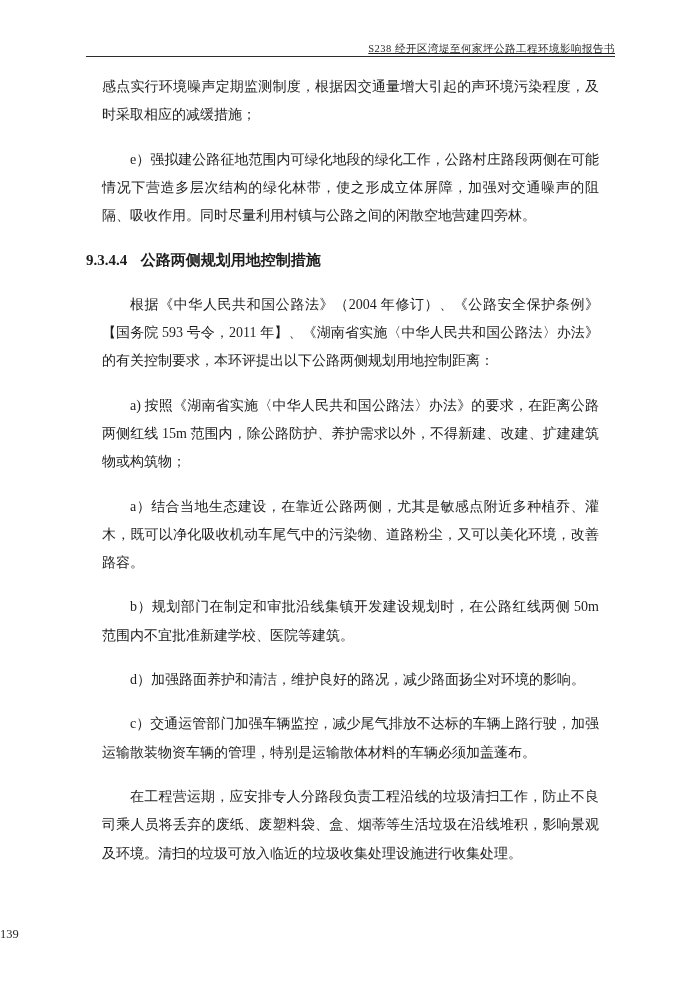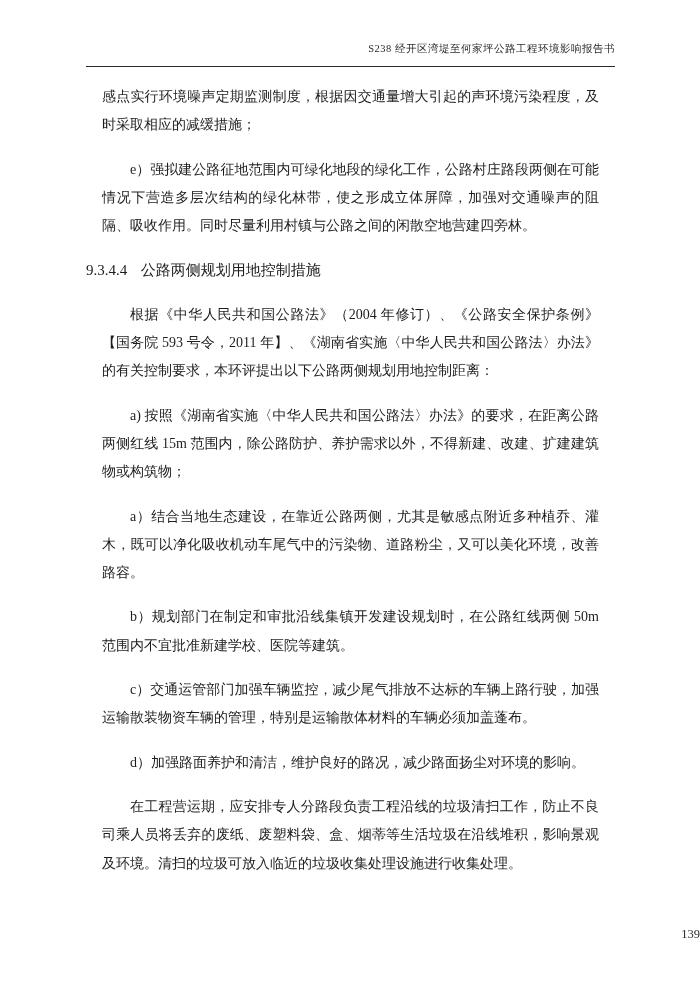--- a/index.html
+++ b/index.html
@@ -12,55 +12,56 @@
   }
   .page {
     position: relative;
     width: 700px; height: 990px;
     box-sizing: border-box;
     padding: 42px 85px 0 86px;
     overflow: hidden;
   }
   .running-header {
     border-bottom: 1.6px solid #2b2b2b;
-    padding-bottom: 10px;
+    padding-bottom: 0;
+    text-decoration: underline;
   }
   .running-header .title {
     text-align: right;
     font-size: 10.5px;
     letter-spacing: 0.5px;
     color: #2a2a2a;
   }
   .doc-body {
     margin-top: 13px;
     font-size: 14px;
     line-height: 28.3px;
     text-align: justify;
   }
   .doc-body p { margin: 16px; }
   .doc-body p.ind { text-indent: 2em; }
   .heading {
     font-size: 15px;
-    font-weight: normal;
+    font-weight: bold;
     margin: 0;
     line-height: 28.3px;
   }
   .heading .h-num { margin-right: 0.9em; }
   .ul-text {
     text-decoration: underline;
     text-underline-offset: 4px;
     text-decoration-thickness: 1px;
   }
   .b-item { text-indent: 2em; }
   .b-marker { margin-right: 9px; }
   .page-footer {
     position: absolute;
     left: 0; right: 0;
     bottom: 48px;
-    text-align: right;
+    text-align: left;
     font-size: 12.5px;
     color: #2a2a2a;
   }
 </style>
 </head>
 <body>
 
 <div class="page">
 
   <div class="running-header">
@@ -81,23 +82,23 @@
     <p class="ind">根据《中华人民共和国公路法》（2004 年修订）、《公路安全保护条例》【国务院 593 号令，2011 年】、《湖南省实施〈中华人民共和国公路法〉办法》的有关控制要求，本环评提出以下公路两侧规划用地控制距离：</p>
 
     <p class="ind">a)  按照《湖南省实施〈中华人民共和国公路法〉办法》的要求，在距离公路两侧红线 15m 范围内，除公路防护、养护需求以外，不得新建、改建、扩建建筑物或构筑物；</p>
 
 
 
     <p class="ind">a）结合当地生态建设，在靠近公路两侧，尤其是敏感点附近多种植乔、灌木，既可以净化吸收机动车尾气中的污染物、道路粉尘，又可以美化环境，改善路容。</p>
 
     <p class="ind">b）规划部门在制定和审批沿线集镇开发建设规划时，在公路红线两侧 50m 范围内不宜批准新建学校、医院等建筑。</p>
 
+    <p class="ind">d）加强路面养护和清洁，维护良好的路况，减少路面扬尘对环境的影响。</p>
+
     <p class="ind">c）交通运管部门加强车辆监控，减少尾气排放不达标的车辆上路行驶，加强运输散装物资车辆的管理，特别是运输散体材料的车辆必须加盖蓬布。</p>
-
-    <p class="ind">d）加强路面养护和清洁，维护良好的路况，减少路面扬尘对环境的影响。</p>
 
 
     <p class="ind">在工程营运期，应安排专人分路段负责工程沿线的垃圾清扫工作，防止不良司乘人员将丢弃的废纸、废塑料袋、盒、烟蒂等生活垃圾在沿线堆积，影响景观及环境。清扫的垃圾可放入临近的垃圾收集处理设施进行收集处理。</p>
 
   </div>
 
   <div class="page-footer">
     <span>139</span>
   </div>
 

